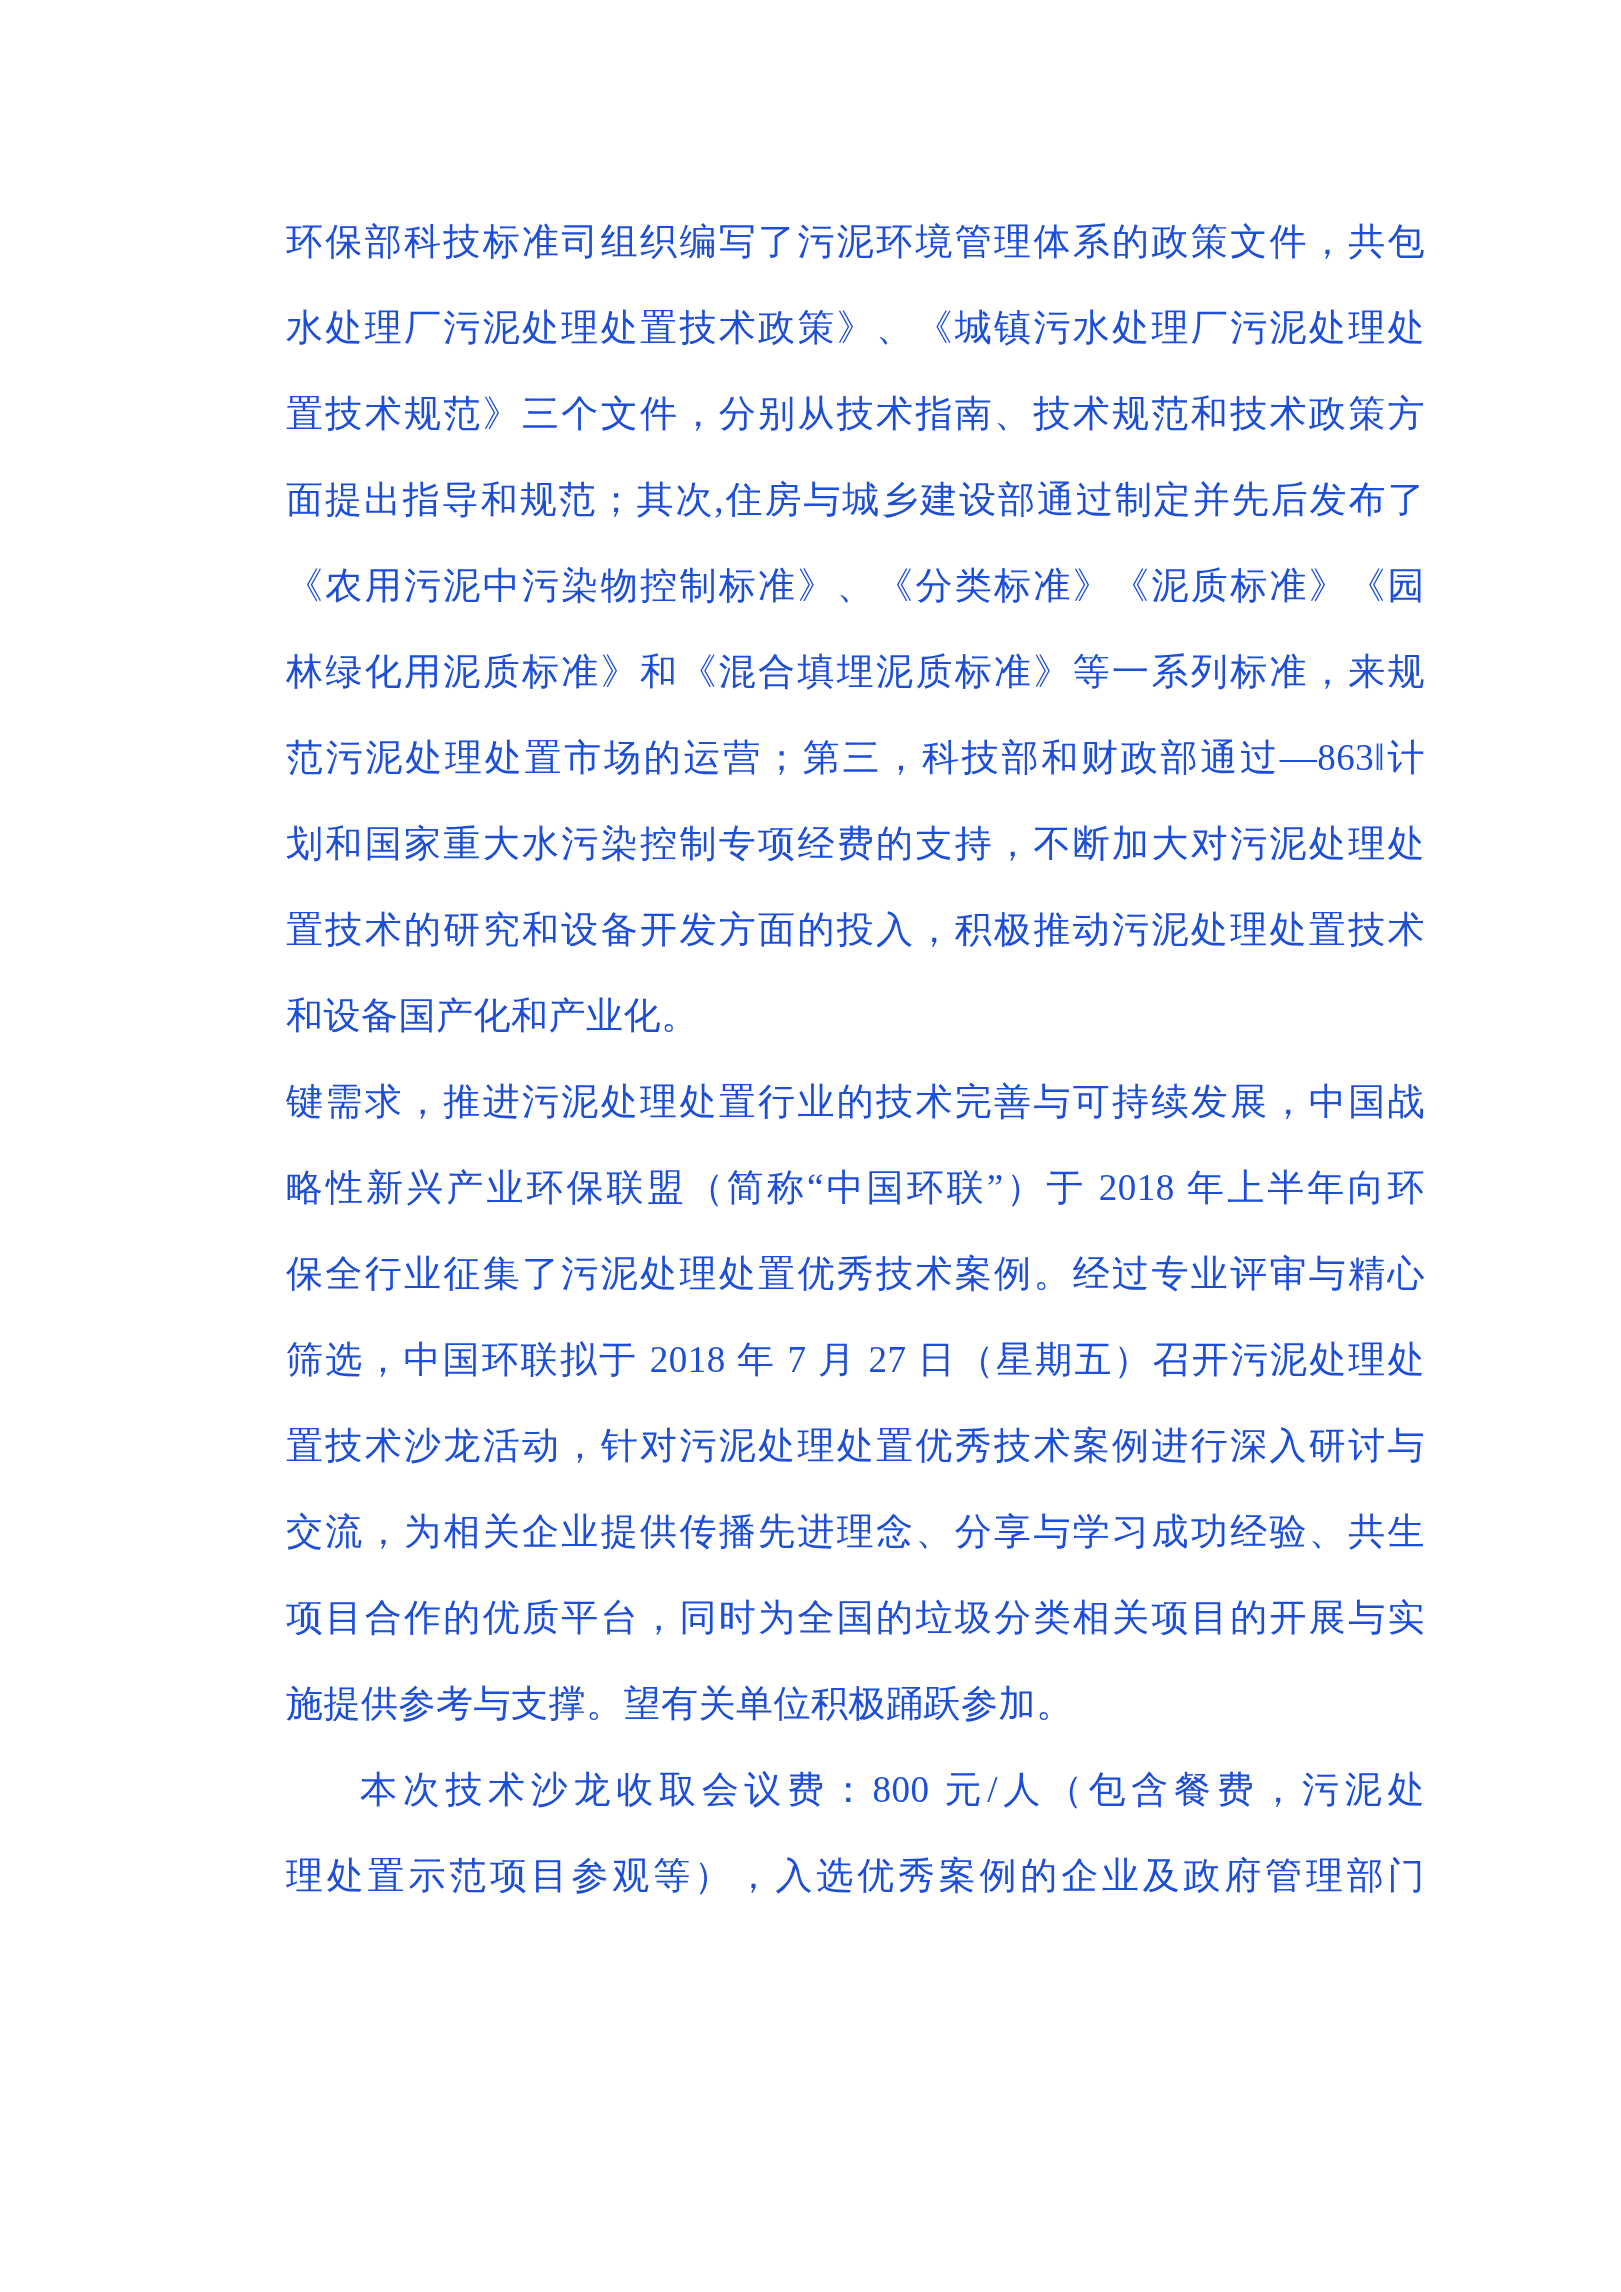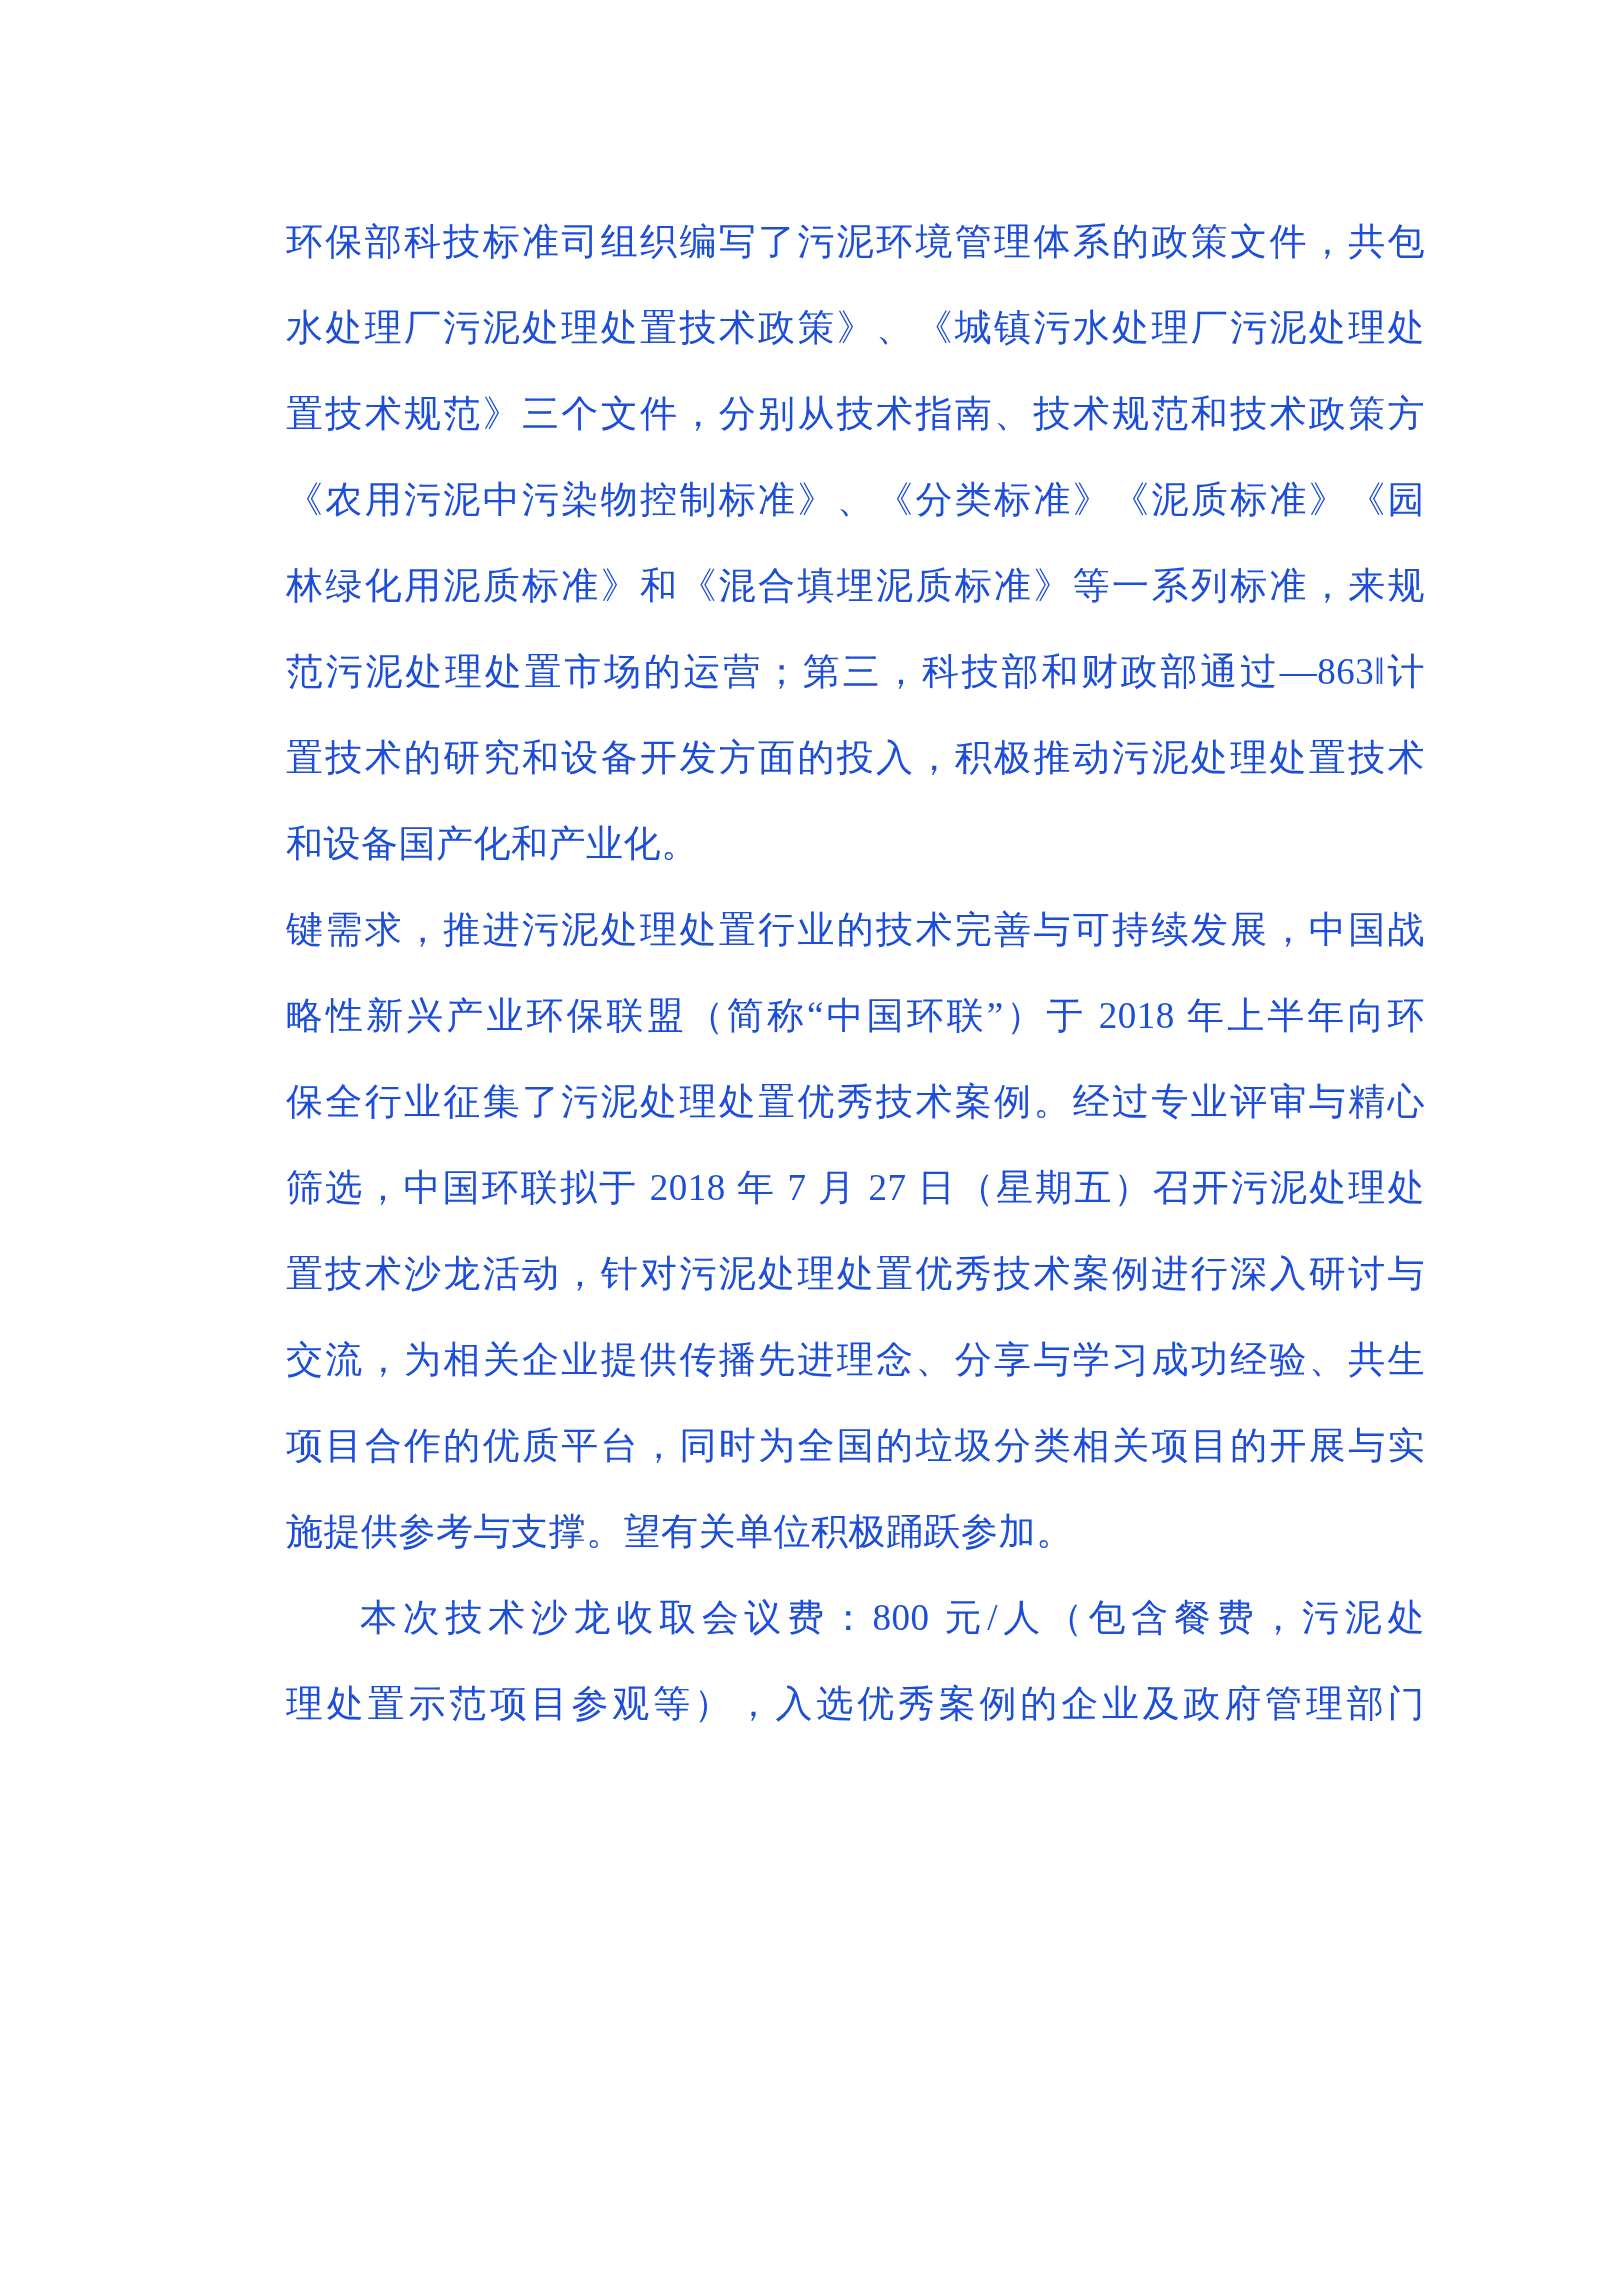--- a/index.html
+++ b/index.html
@@ -49,23 +49,25 @@
 </head>
 <body>
 
 <div class="page">
   <div class="text-block">
 
     <div class="para">
       <div class="line">环保部科技标准司组织编写了污泥环境管理体系的政策文件，共包</div>
       <div class="line">水处理厂污泥处理处置技术政策》、《城镇污水处理厂污泥处理处</div>
       <div class="line">置技术规范》三个文件，分别从技术指南、技术规范和技术政策方</div>
+      <div class="line">面提出指导和规范；其次,住房与城乡建设部通过制定并先后发布了</div>
       <div class="line">《农用污泥中污染物控制标准》、《分类标准》《泥质标准》《园</div>
       <div class="line">林绿化用泥质标准》和《混合填埋泥质标准》等一系列标准，来规</div>
       <div class="line">范污泥处理处置市场的运营；第三，科技部和财政部通过—863‖计</div>
+      <div class="line">划和国家重大水污染控制专项经费的支持，不断加大对污泥处理处</div>
       <div class="line">置技术的研究和设备开发方面的投入，积极推动污泥处理处置技术</div>
       <div class="line short">和设备国产化和产业化。</div>
     </div>
 
     <div class="para">
       <div class="line">键需求，推进污泥处理处置行业的技术完善与可持续发展，中国战</div>
       <div class="line">略性新兴产业环保联盟（简称“中国环联”）于 2018 年上半年向环</div>
       <div class="line">保全行业征集了污泥处理处置优秀技术案例。经过专业评审与精心</div>
       <div class="line">筛选，中国环联拟于 2018 年 7 月 27 日（星期五）召开污泥处理处</div>
       <div class="line">置技术沙龙活动，针对污泥处理处置优秀技术案例进行深入研讨与</div>

